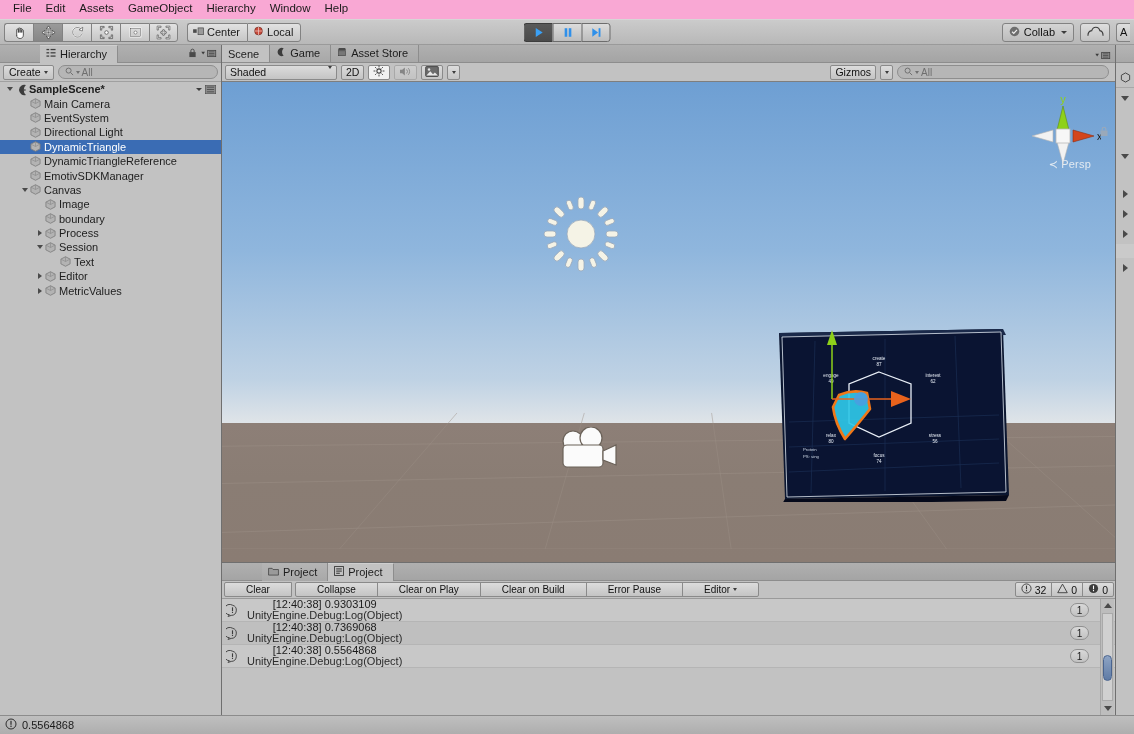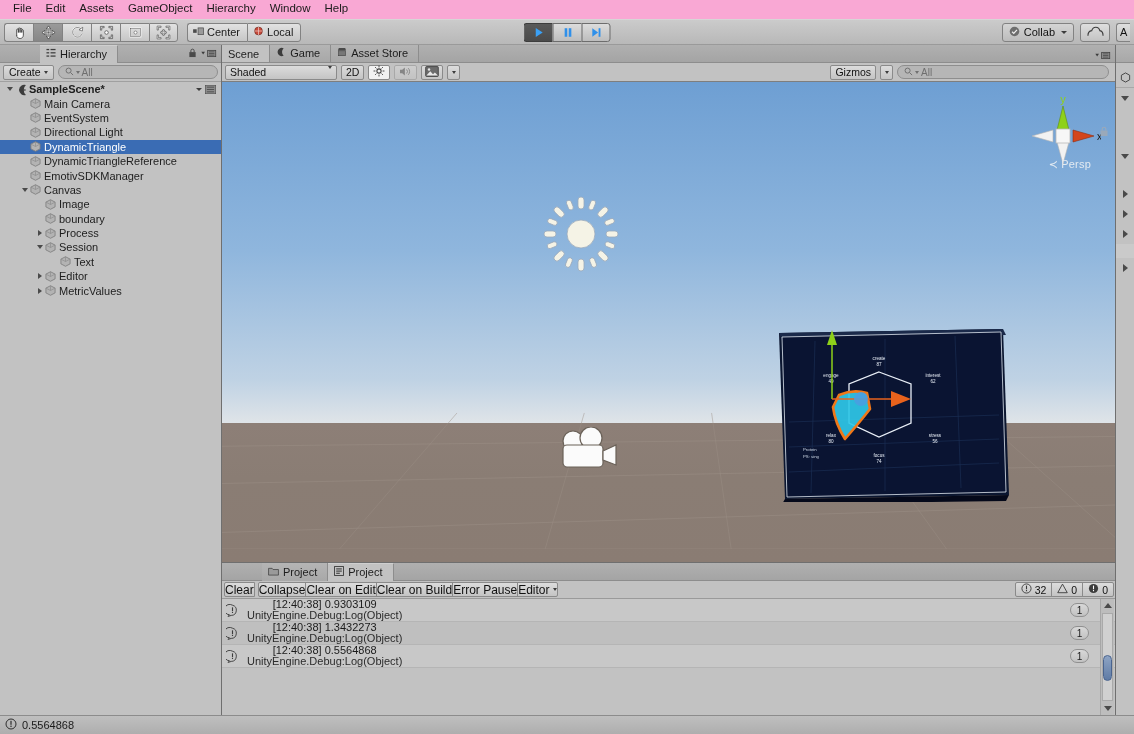--- a/index.html
+++ b/index.html
@@ -169,21 +169,21 @@
 
   .canvas3d { position: absolute; left: 553px; top: 245px; width: 238px; height: 175px; }
 
   
   .console { height: 153px; display: flex; flex-direction: column; background: #c2c2c2; border-top: 1px solid #6f6f6f;}
   .c-toolbar {
     height: 18px; background: #c2c2c2; display: flex; align-items: center; gap: 0; padding: 0 2px;
     border-bottom: 1px solid #9a9a9a;
   }
   .cbtn {
-    height: 15px; padding: 0 0; display: flex; align-items: center; gap: 3px; font-size: 12px;
+    height: 15px; padding: 0 21px; display: flex; align-items: center; gap: 3px; font-size: 10px;
     background: linear-gradient(180deg,#dcdcdc,#c4c4c4); border: 1px solid #8a8a8a; cursor: default;
     margin-right: -1px;
   }
   .cbtn.first { border-radius: 2px 0 0 2px; }
   .cbtn.sep { margin-left: 4px; border-radius: 2px 0 0 2px; }
   .cbtn.last { border-radius: 0 2px 2px 0; }
   .counters { margin-left: auto; display: flex; height: 15px; }
   .cnt {
     display: flex; align-items: center; gap: 3px; padding: 0 5px; font-size: 10.5px;
     background: linear-gradient(180deg,#dcdcdc,#c4c4c4); border: 1px solid #8a8a8a; margin-right: -1px;
@@ -844,21 +844,21 @@
         </div>
 
         <div class="c-toolbar">
           <div class="cbtn first">
               <span>Clear</span>
             </div>
           <div class="cbtn sep">
               <span>Collapse</span>
             </div>
           <div class="cbtn">
-              <span>Clear on Edit</span>
+              <span>Clear on Play</span>
             </div>
           <div class="cbtn">
               <span>Clear on Build</span>
             </div>
           <div class="cbtn">
               <span>Error Pause</span>
             </div>
           <div class="cbtn last">
             <span>Editor</span>
             <span style="width:0;height:0;border-top:3.2px solid #3c3c3c;border-left:2.8px solid transparent;border-right:2.8px solid transparent;"></span>
@@ -913,21 +913,21 @@
               </div>
               <div class="c-row alt2">
                 <span style="flex:0 0 16px;display:flex;align-items:center;">
                   <svg width="13" height="13" viewBox="0 0 14 14">
                     <path d="M7 1.3 A5.6 5.6 0 1 0 3.8 11.6 L2.2 13.4 L5.6 12.3 A5.6 5.6 0 0 0 7 1.3Z" fill="none" stroke="#3c3c3c" stroke-width="1"></path>
                     <rect x="6.4" y="3.6" width="1.2" height="4" fill="#3c3c3c"></rect>
                     <rect x="6.4" y="8.4" width="1.2" height="1.3" fill="#3c3c3c"></rect>
                   </svg>
                 </span>
                 <span class="c-msg">
-                  <div>[12:40:38] 1.3432273</div>
+                  <div>[12:40:38] 0.7369068</div>
                   <div class="l2">UnityEngine.Debug:Log(Object)</div>
                 </span>
                 <span class="c-count">1</span>
               </div>
               <div class="c-row alt">
                 <span style="flex:0 0 16px;display:flex;align-items:center;">
                   <svg width="13" height="13" viewBox="0 0 14 14">
                     <path d="M7 1.3 A5.6 5.6 0 1 0 3.8 11.6 L2.2 13.4 L5.6 12.3 A5.6 5.6 0 0 0 7 1.3Z" fill="none" stroke="#3c3c3c" stroke-width="1"></path>
                     <rect x="6.4" y="3.6" width="1.2" height="4" fill="#3c3c3c"></rect>
                     <rect x="6.4" y="8.4" width="1.2" height="1.3" fill="#3c3c3c"></rect>

